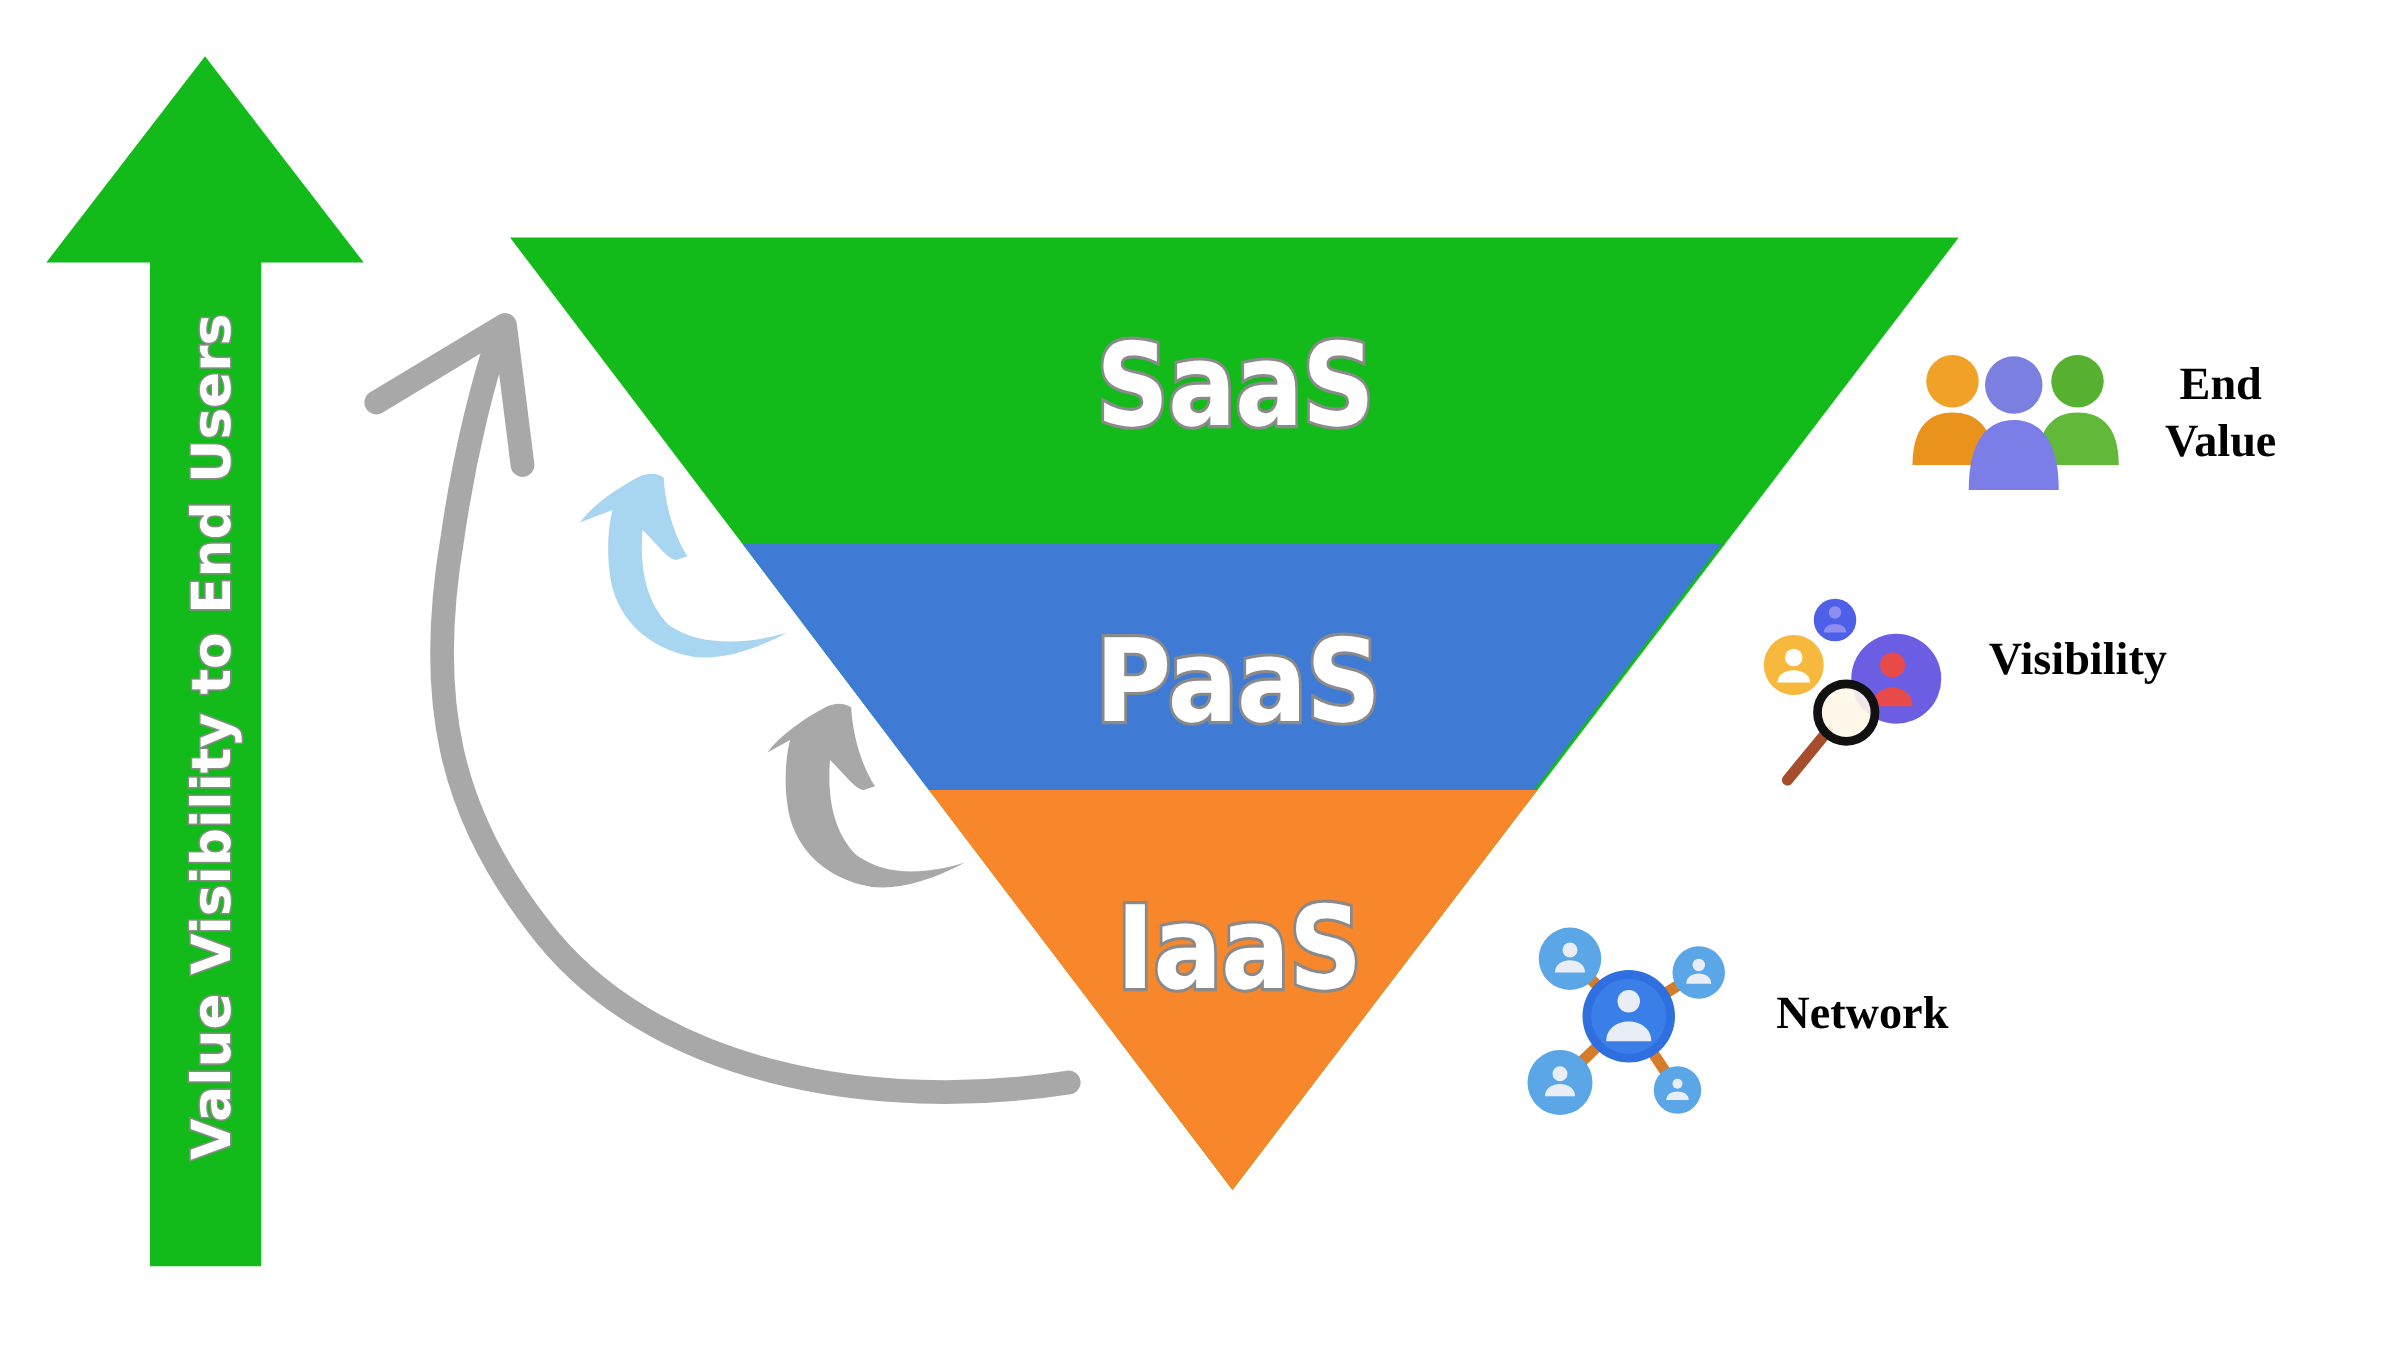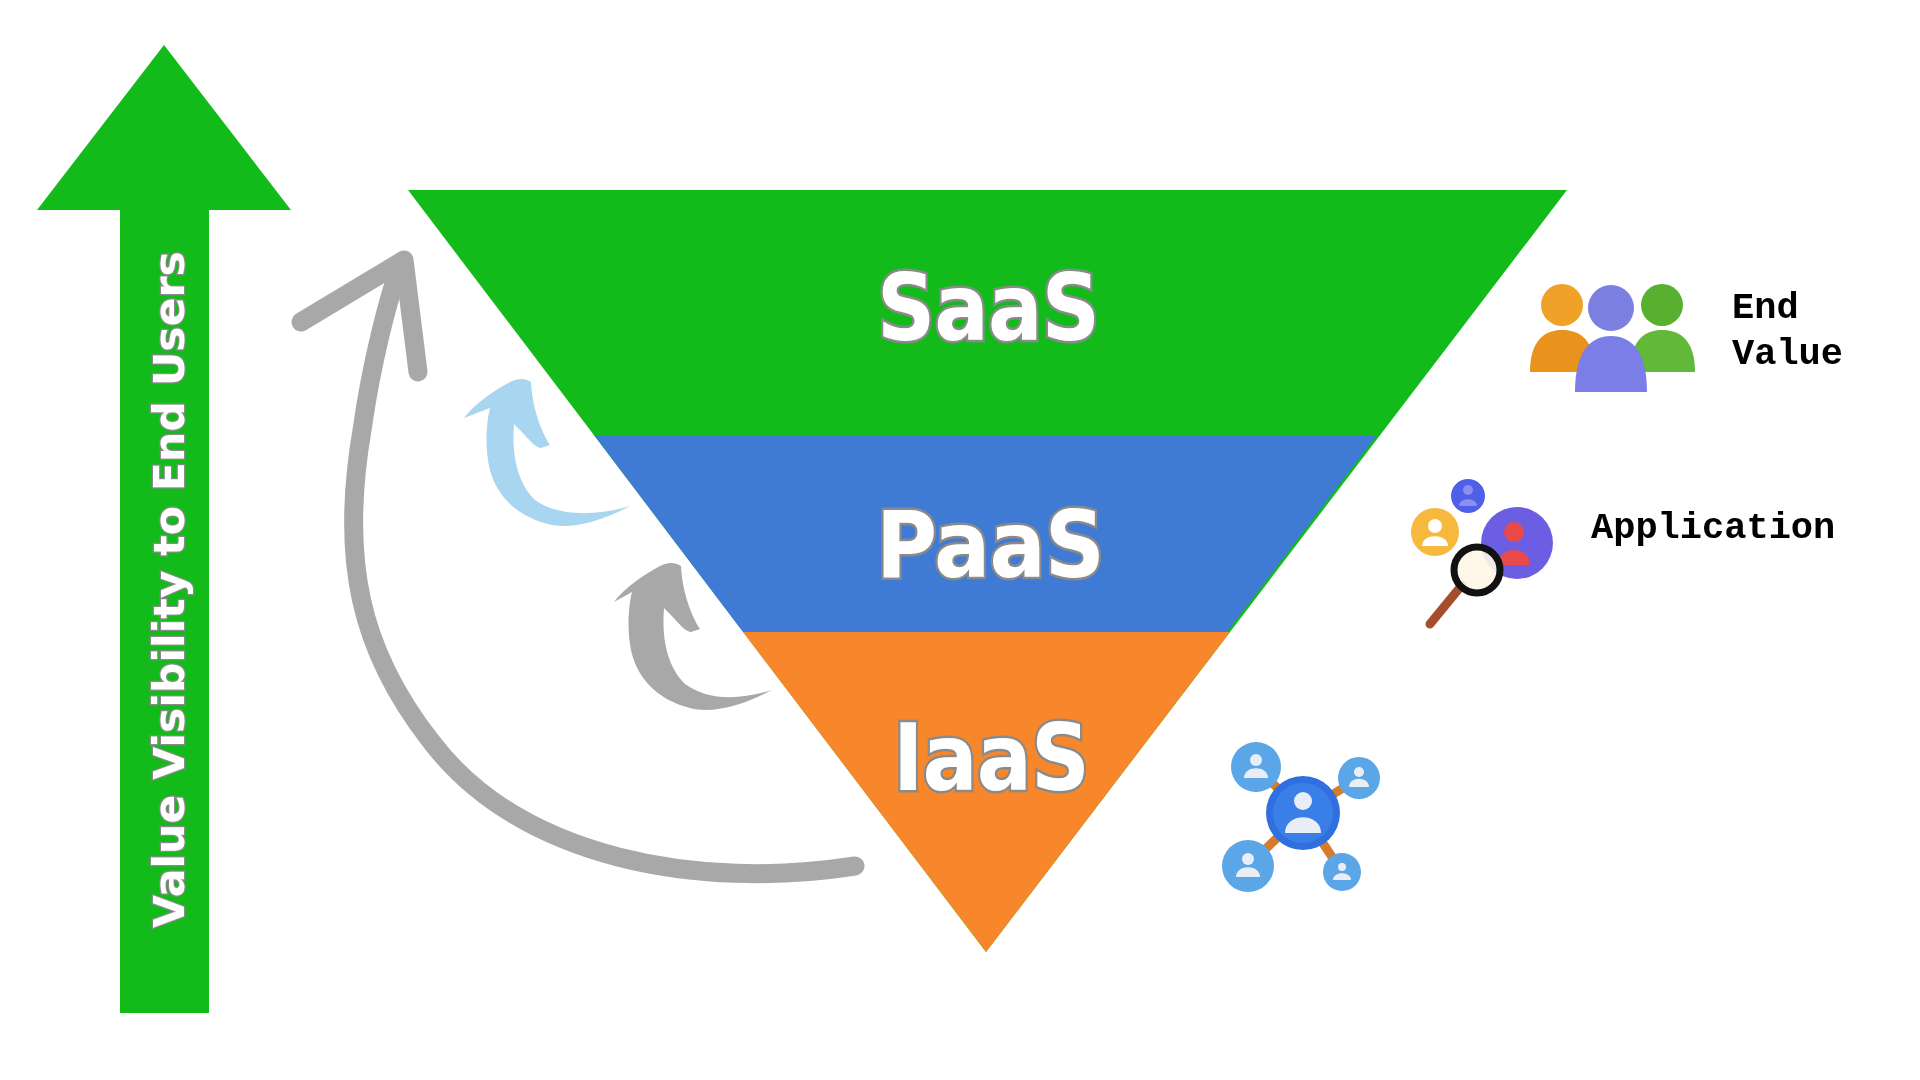--- a/index.html
+++ b/index.html
@@ -4,22 +4,22 @@
 <style>
   html, body { margin: 0; padding: 0; background: #ffffff; }
   body { width: 1920px; height: 1080px; position: relative; overflow: hidden;
          font-family: "DejaVu Sans", "Liberation Sans", sans-serif; }
   #canvas { position: absolute; left: 0; top: 0; width: 1920px; height: 1080px; }
   .layer-label { font-family: "DejaVu Sans", sans-serif; font-weight: bold;
                  fill: #ffffff; stroke: #8a8a8a; stroke-width: 5px; paint-order: stroke fill;
                  font-size: 92px; letter-spacing: -1px; }
   .axis-text { font-family: "DejaVu Sans", sans-serif; font-weight: bold; fill: #ffffff;
                stroke: #8a8a8a; stroke-width: 2.5px; paint-order: stroke fill; font-size: 43px; }
-  .role-label { position: absolute; font-family: Liberation Mono, monospace; font-weight: bold;
-                color: #000000; font-size: 37px; line-height: 56px; }
+  .role-label { position: absolute; font-family: Liberation Serif, serif; font-weight: bold;
+                color: #000000; font-size: 37px; line-height: 56px; text-align: center; }
   .role-label span { display: block; }
 </style>
 </head>
 <body>
 
 <svg id="canvas" viewBox="0 0 1920 1080" xmlns="http://www.w3.org/2000/svg">
 
   <g>
     <polygon points="164,45 291,210 209,210 209,1013 120,1013 120,210 37,210" fill="#12bb1a"></polygon>
     <text class="axis-text" transform="translate(184,928) rotate(-90)" x="0" y="0" textLength="677" lengthAdjust="spacingAndGlyphs">Value Visibility to End Users</text>
@@ -103,16 +103,17 @@
       <path d="M 1333,880 C 1333,871 1351,871 1351,880 Z"></path>
     </g>
   </g>
 </svg>
 
 <div class="role-label" style="left:1732px; top:285px; line-height:46px;">
   <span>End</span>
   <span>Value</span>
 </div>
 <div class="role-label" style="left:1591px; top:500px;">
-  <span>Application</span>
+  <span>Visibility</span>
 </div>
 <div class="role-label" style="left:1421px; top:783px;">
+  <span>Network</span>
 </div>
 
 </body></html>

